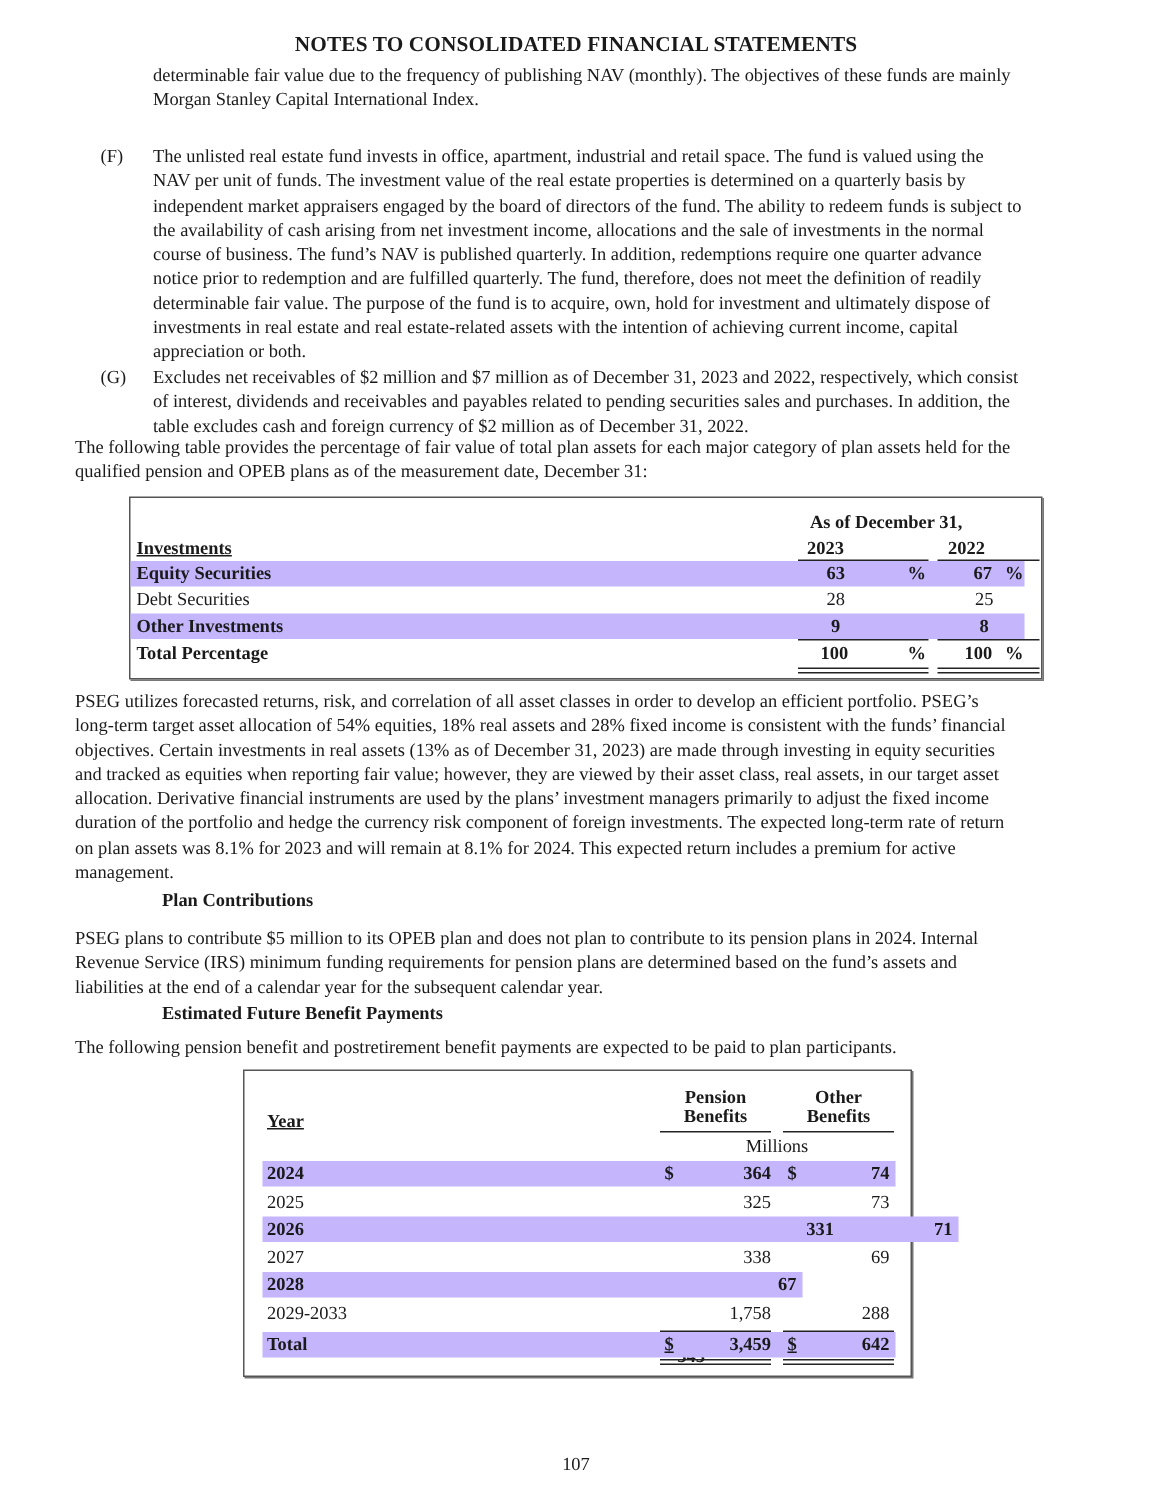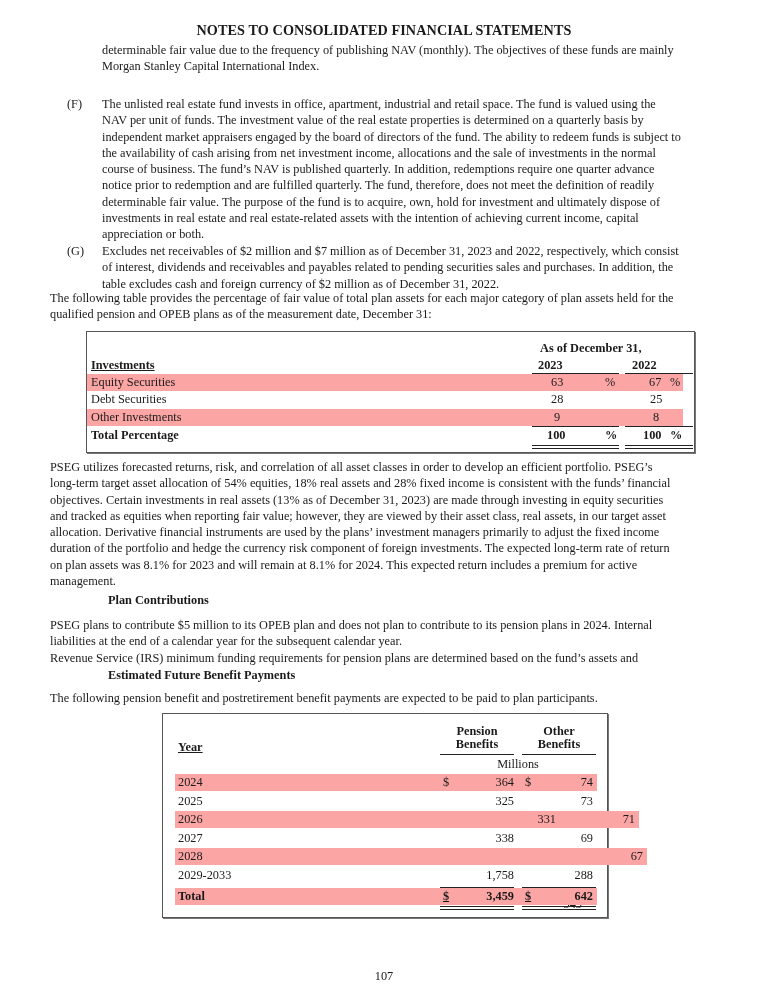--- a/index.html
+++ b/index.html
@@ -14,21 +14,21 @@
   }
   .indent-block { position: absolute; left: 102px; width: 618px; }
   .fn-label { position: absolute; left: 67px; }
   .para { position: absolute; left: 50px; width: 672px; }
   .subhead { position: absolute; left: 108px; font-weight: bold; }
   .tbl-box {
     position: absolute; border: 1px solid #555; box-shadow: 1px 1px 0 #777;
     background: #fff;
   }
   .row { position: absolute; height: 17px; line-height: 17px; }
-  .row.shade { background: #fca5a5; }
+  .row.shade { background: #c4b5fd; font-weight: bold; }
   .cell { position: absolute; top: 0; white-space: nowrap; }
   .hdr { font-weight: bold; position: absolute; white-space: nowrap; }
   .ul { text-decoration: underline; }
   .rule { position: absolute; height: 0; border-top: 1px solid #222; }
   .dbl { position: absolute; height: 2px; border-top: 1px solid #222; border-bottom: 1px solid #222; }
   .bold { font-weight: bold; }
   .page-num { position: absolute; top: 968px; left: 0; width: 768px; text-align: center; }
 </style>
 </head>
 <body>
@@ -110,22 +110,22 @@
   <div>and tracked as equities when reporting fair value; however, they are viewed by their asset class, real assets, in our target asset</div>
   <div>allocation. Derivative financial instruments are used by the plans’ investment managers primarily to adjust the fixed income</div>
   <div>duration of the portfolio and hedge the currency risk component of foreign investments. The expected long-term rate of return</div>
   <div>on plan assets was 8.1% for 2023 and will remain at 8.1% for 2024. This expected return includes a premium for active</div>
   <div>management.</div>
 </div>
 
 <div class="subhead" style="top:592px;">Plan Contributions</div>
 <div class="para" style="top:617px;">
   <div>PSEG plans to contribute $5 million to its OPEB plan and does not plan to contribute to its pension plans in 2024. Internal</div>
+  <div>Revenue Service (IRS) minimum funding requirements for pension plans are determined based on the fund’s assets and</div>
   <div>liabilities at the end of a calendar year for the subsequent calendar year.</div>
-  <div>Revenue Service (IRS) minimum funding requirements for pension plans are determined based on the fund’s assets and</div>
 </div>
 
 <div class="subhead" style="top:667px;">Estimated Future Benefit Payments</div>
 <div class="para" style="top:690px;">
   <div>The following pension benefit and postretirement benefit payments are expected to be paid to plan participants.</div>
 </div>
 
 <div class="tbl-box" style="left:162px; top:713px; width:444px; height:203px;">
   <div class="hdr ul" style="left:15px; top:25px;">Year</div>
   <div class="hdr" style="left:277px; top:11px; width:74px; text-align:center; line-height:13px;">
@@ -156,21 +156,21 @@
       <div class="row shade" style="left: 12px; top: 97px; width: 464px;">
         <span class="cell" style="left: 3px;">2026</span>
         <span class="cell" style="right: 83px;">331</span>
         <span class="cell" style="right: 4px;">71</span>
       </div>
       <div class="row" style="left: 12px; top: 115.5px; width: 422px;">
         <span class="cell" style="left: 3px;">2027</span>
         <span class="cell" style="right: 83px;">338</span>
         <span class="cell" style="right: 4px;">69</span>
       </div>
-      <div class="row shade" style="left: 12px; top: 134px; width: 472px;">
+      <div class="row shade" style="left: 12px; top: 134px; width: 360px;">
         <span class="cell" style="left: 3px;">2028</span>
         <span class="cell" style="right: 65px; margin-top: 48px;">343</span>
         <span class="cell" style="right: 4px;">67</span>
       </div>
       <div class="row" style="left: 12px; top: 152.5px; width: 422px;">
         <span class="cell" style="left: 3px;">2029-2033</span>
         <span class="cell" style="right: 83px;">1,758</span>
         <span class="cell" style="right: 4px;">288</span>
       </div>
     </div>

